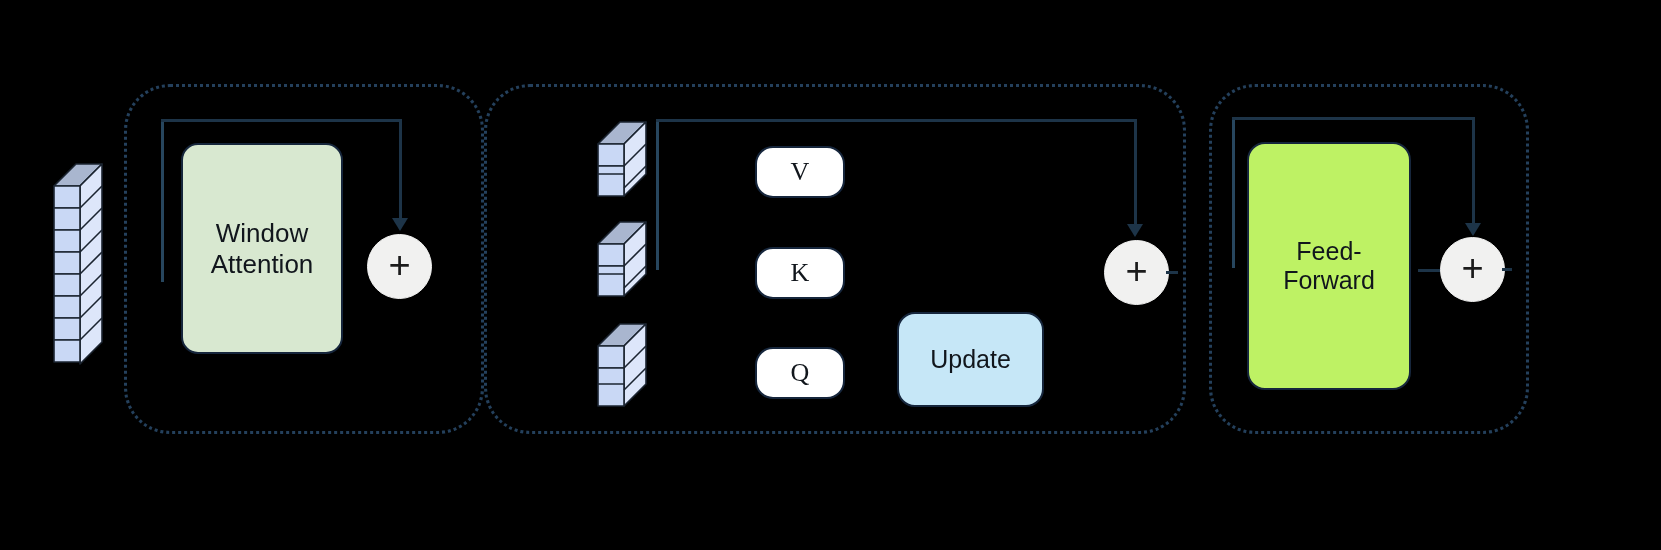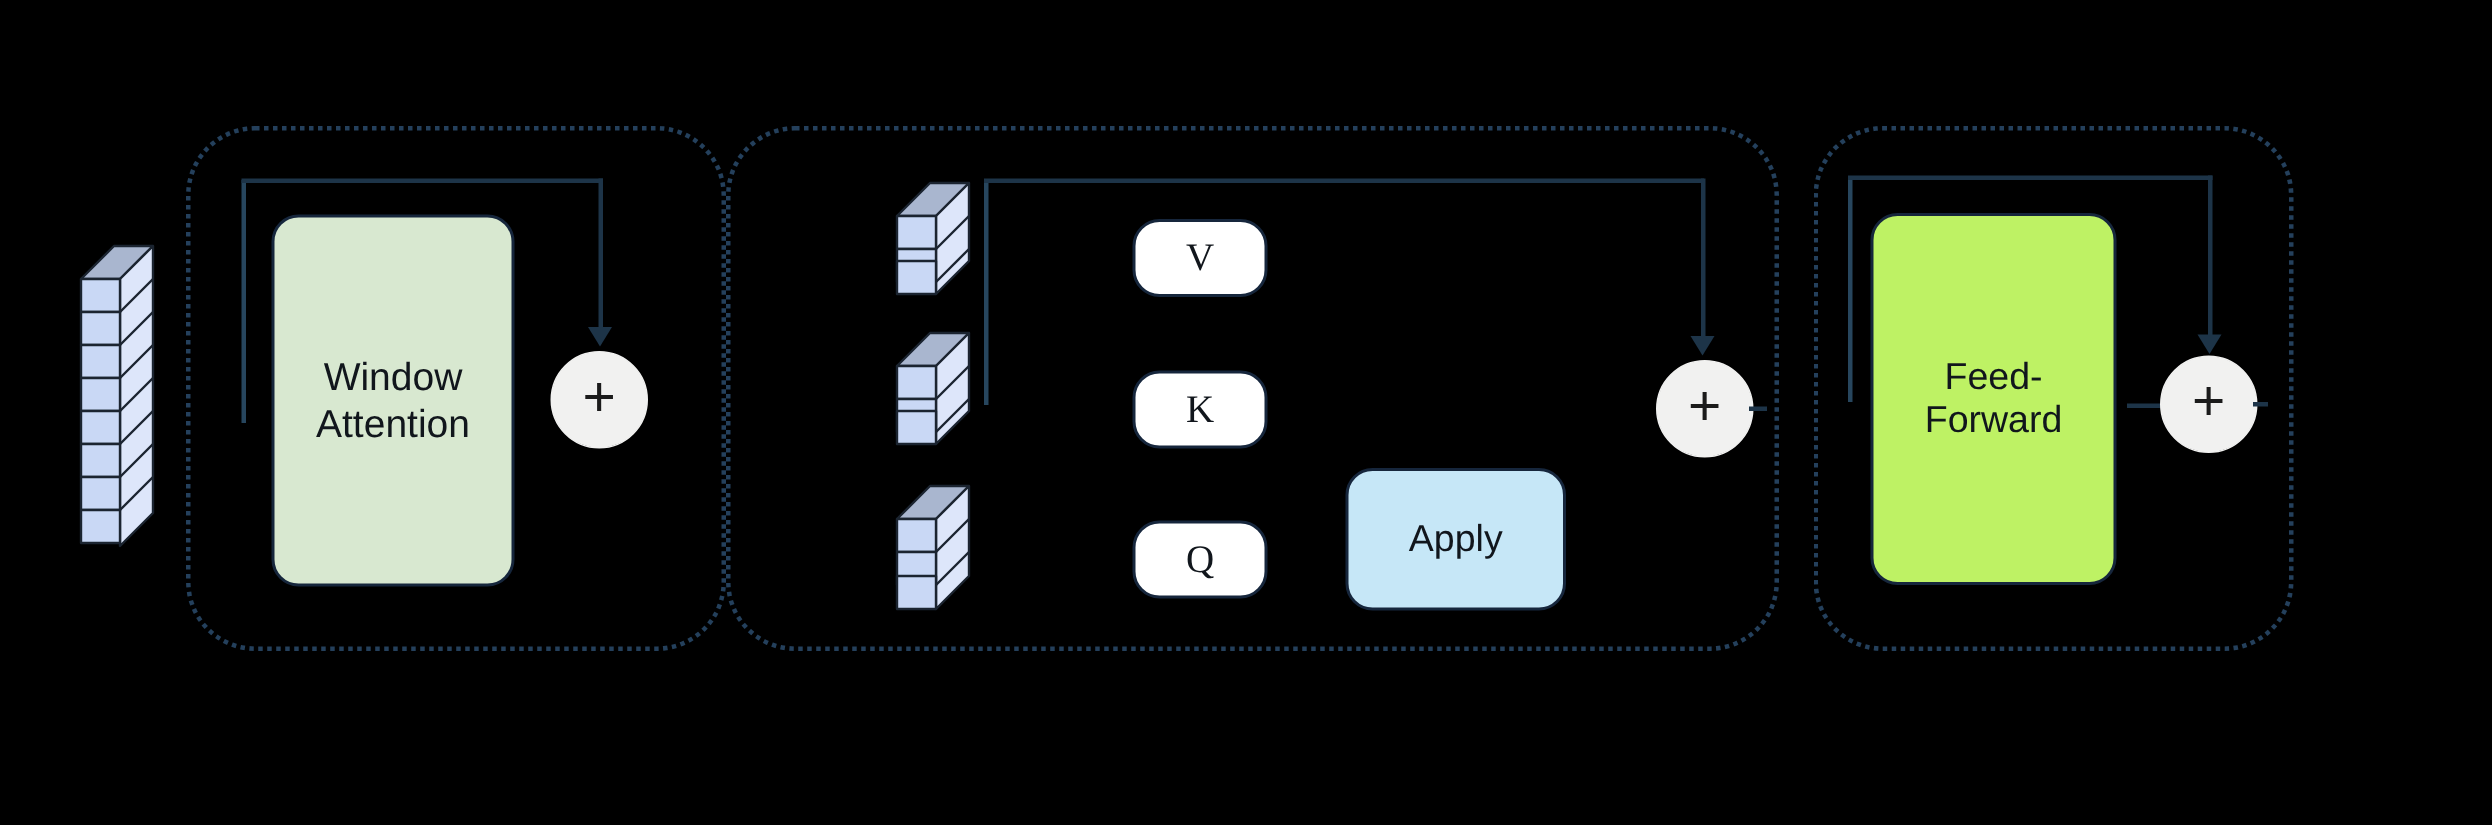--- a/index.html
+++ b/index.html
@@ -121,21 +121,21 @@
         </g>
       </g>
     </svg>
   </div>
 
   <div class="ln-v ln-thin" style="left:161px; top:120px; height:162px;"></div>
   <div class="ln-h" style="left:161px; top:119px; width:241px;"></div>
   <div class="ln-v" style="left:399px; top:119px; height:101px;"></div>
   <div class="arrow-down" style="left:392px; top:218px;"></div>
 
-  <div class="block attention" style="left:181px; top:143px; width:162px; height:248px; background:#d8e8d0;">Window
+  <div class="block attention" style="left:181px; top:143px; width:162px; height:211px; background:#d8e8d0;border-radius:17px;">Window
 Attention</div>
 
   <div class="plus" style="left:367px; top:234px; width:65px; height:65px;">+</div>
 
   <div class="group" style="left:484px; top:84px; width:702px; height:350px;"></div>
 
   <div class="cubestack" style="left:596px; top:118px;">
     <svg width="52" height="84" viewBox="0 0 52 84">
       <g stroke="#1b2430" stroke-width="1.6" stroke-linejoin="round">
         <polygon points="2,26 24,4 50,4 28,26" fill="#a9b6cf"></polygon>
@@ -191,21 +191,21 @@
 
   <div class="ln-v ln-thin" style="left:656px; top:120px; height:150px;"></div>
   <div class="ln-h" style="left:656px; top:119px; width:480px;"></div>
   <div class="ln-v" style="left:1134px; top:119px; height:107px;"></div>
   <div class="arrow-down" style="left:1127px; top:224px;"></div>
 
   <div class="block kv" style="left:755px; top:146px; width:90px; height:52px; background:#ffffff;">V</div>
   <div class="block kv" style="left:755px; top:247px; width:90px; height:52px; background:#ffffff;">K</div>
   <div class="block kv" style="left:755px; top:347px; width:90px; height:52px; background:#ffffff;">Q</div>
 
-  <div class="block opbox" style="left:897px; top:312px; width:147px; height:95px; background:#c6e7f7;">Apply</div>
+  <div class="block opbox" style="left:897px; top:312px; width:147px; height:95px; background:#c6e7f7;">Update</div>
 
   <div class="plus" style="left:1104px; top:240px; width:65px; height:65px;">+</div>
   <div class="stub" style="left:1166px; top:271px; width:12px;"></div>
 
   <div class="group" style="left:1209px; top:84px; width:320px; height:350px;"></div>
 
   <div class="ln-v ln-thin" style="left:1232px; top:118px; height:150px;"></div>
   <div class="ln-h" style="left:1232px; top:117px; width:243px;"></div>
   <div class="ln-v" style="left:1472px; top:117px; height:108px;"></div>
   <div class="arrow-down" style="left:1465px; top:223px;"></div>

